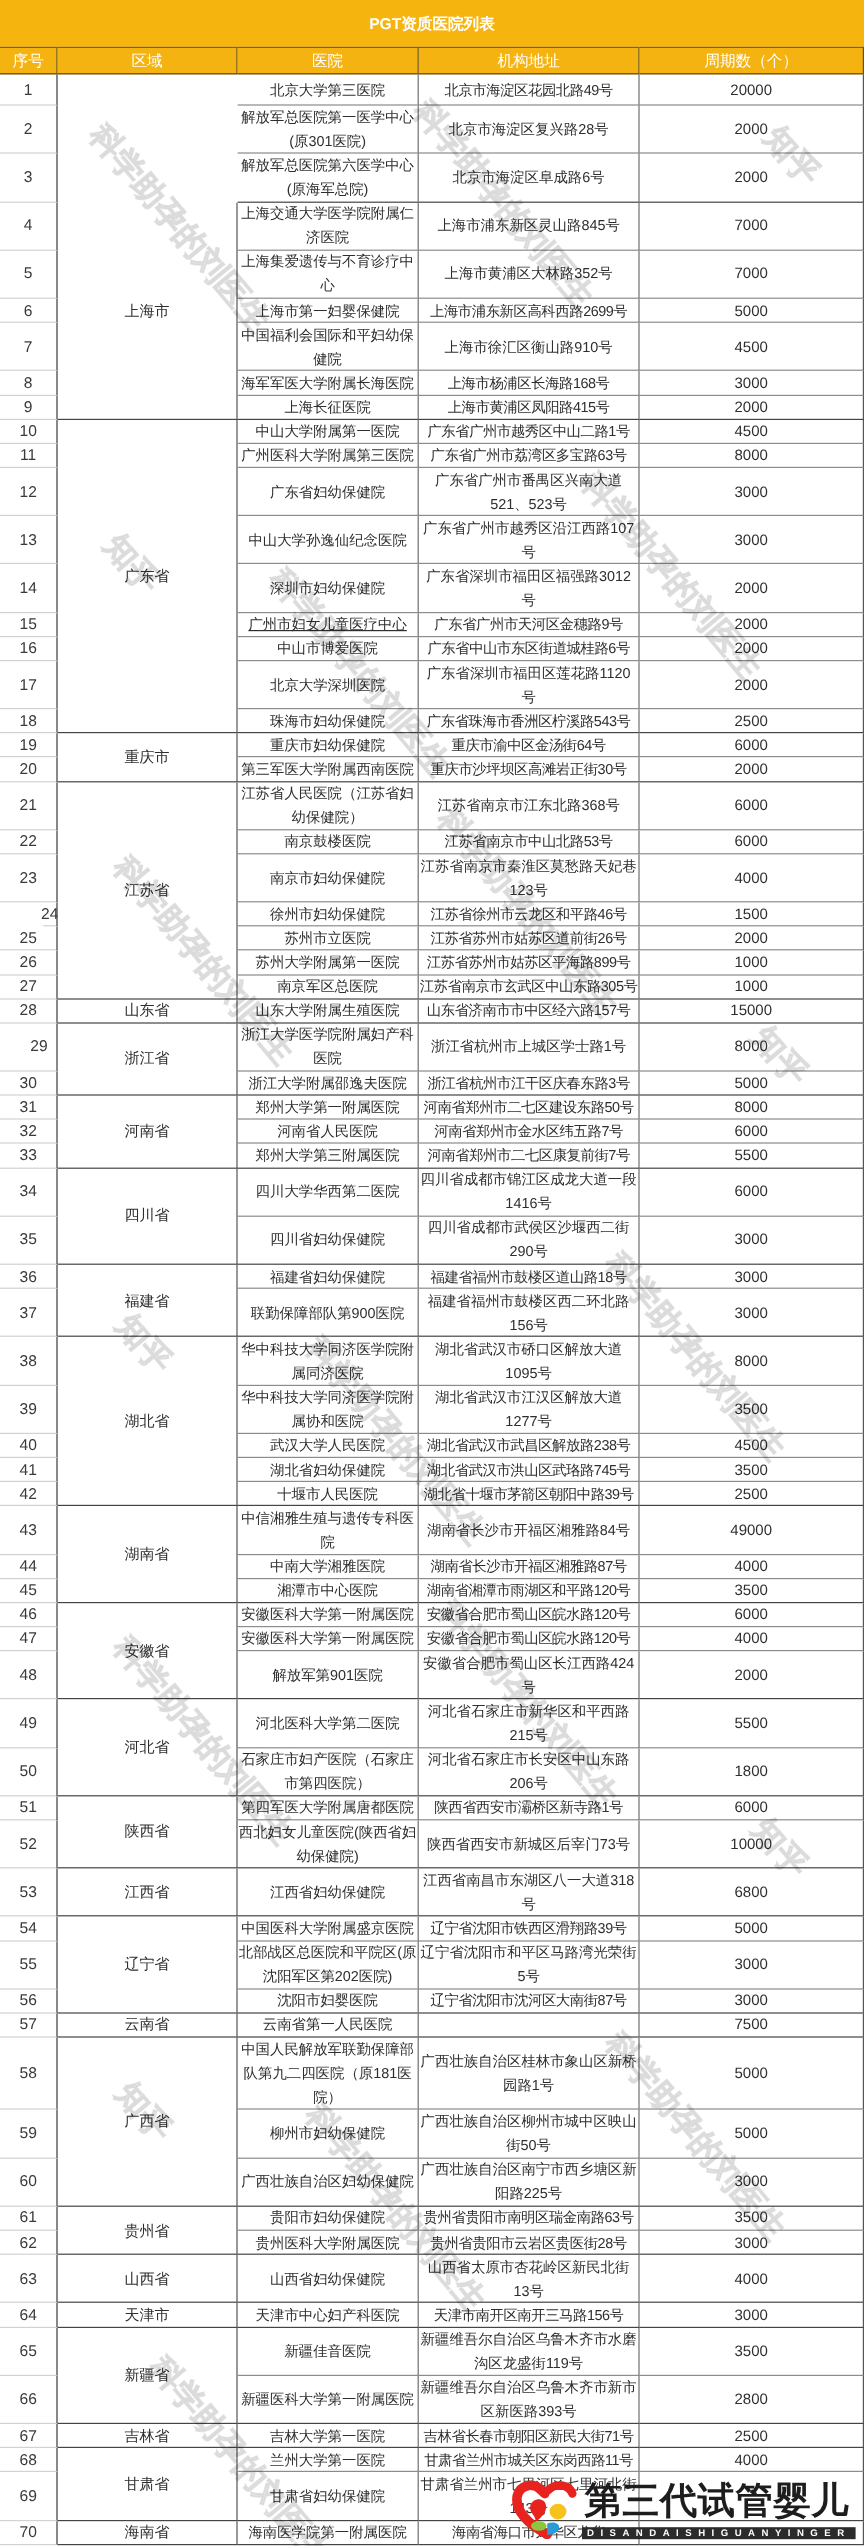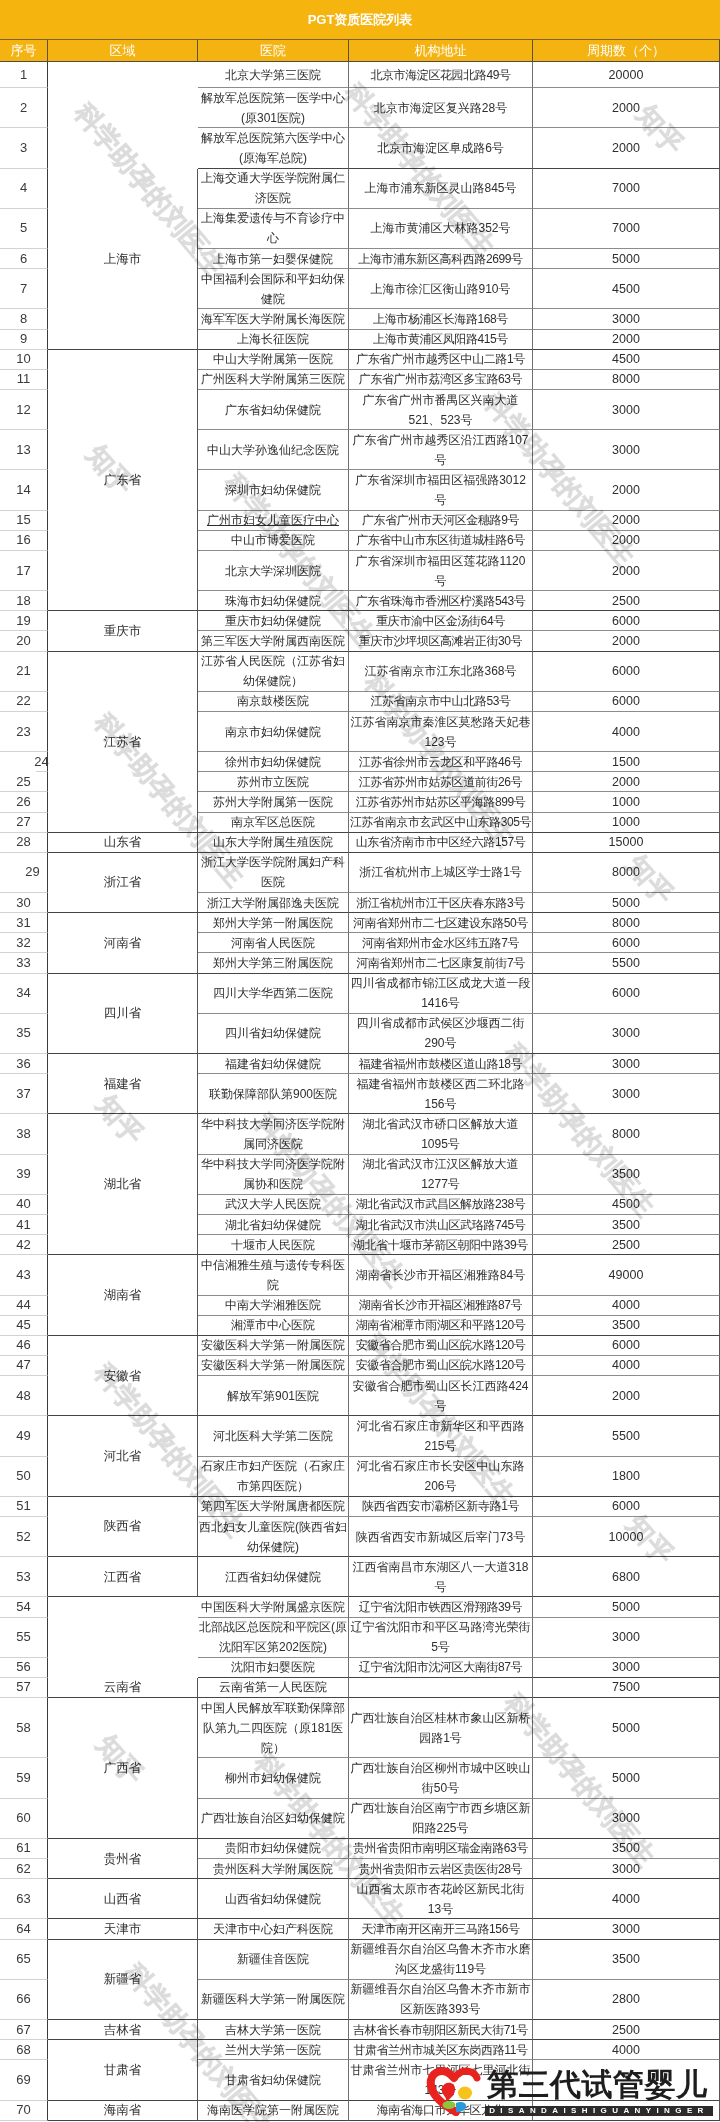--- a/index.html
+++ b/index.html
@@ -287,20 +287,21 @@
       <div class="cell c-cycles one" style="grid-area: 52 / 5;">6000</div>
       <div class="cell c-no grp-end" style="grid-area: 53 / 1;">52</div>
       <div class="cell c-hospital grp-end" style="grid-area: 53 / 3;">西北妇女儿童医院(陕西省妇幼保健院)</div>
       <div class="cell c-address grp-end" style="grid-area: 53 / 4;">陕西省西安市新城区后宰门73号</div>
       <div class="cell c-cycles grp-end" style="grid-area: 53 / 5;">10000</div>
       <div class="cell region" style="grid-area: 54 / 2 / span 1;">江西省</div>
       <div class="cell c-no grp-end" style="grid-area: 54 / 1;">53</div>
       <div class="cell c-hospital grp-end" style="grid-area: 54 / 3;">江西省妇幼保健院</div>
       <div class="cell c-address grp-end" style="grid-area: 54 / 4;">江西省南昌市东湖区八一大道318号</div>
       <div class="cell c-cycles grp-end" style="grid-area: 54 / 5;">6800</div>
+      <div class="cell region" style="grid-area: 55 / 2 / span 3;">辽宁省</div>
       <div class="cell c-no one" style="grid-area: 55 / 1;">54</div>
       <div class="cell c-hospital one" style="grid-area: 55 / 3;">中国医科大学附属盛京医院</div>
       <div class="cell c-address one" style="grid-area: 55 / 4;">辽宁省沈阳市铁西区滑翔路39号</div>
       <div class="cell c-cycles one" style="grid-area: 55 / 5;">5000</div>
       <div class="cell c-no" style="grid-area: 56 / 1;">55</div>
       <div class="cell c-hospital" style="grid-area: 56 / 3;">北部战区总医院和平院区(原沈阳军区第202医院)</div>
       <div class="cell c-address" style="grid-area: 56 / 4;">辽宁省沈阳市和平区马路湾光荣街5号</div>
       <div class="cell c-cycles" style="grid-area: 56 / 5;">3000</div>
       <div class="cell c-no one grp-end" style="grid-area: 57 / 1;">56</div>
       <div class="cell c-hospital one grp-end" style="grid-area: 57 / 3;">沈阳市妇婴医院</div>

